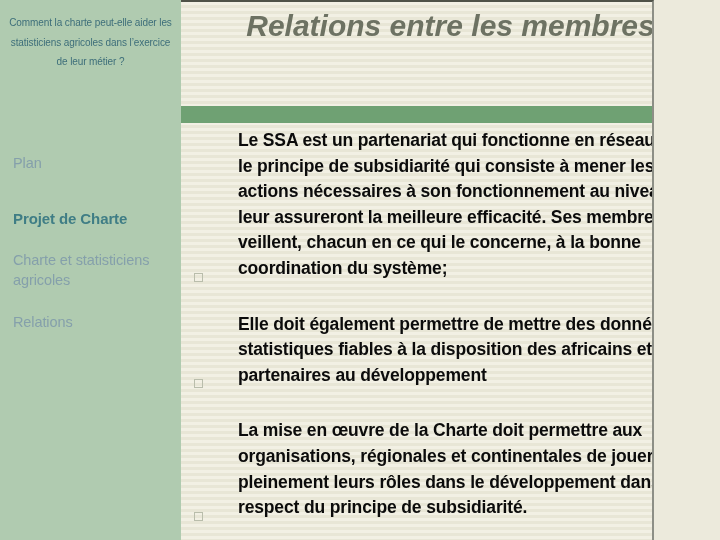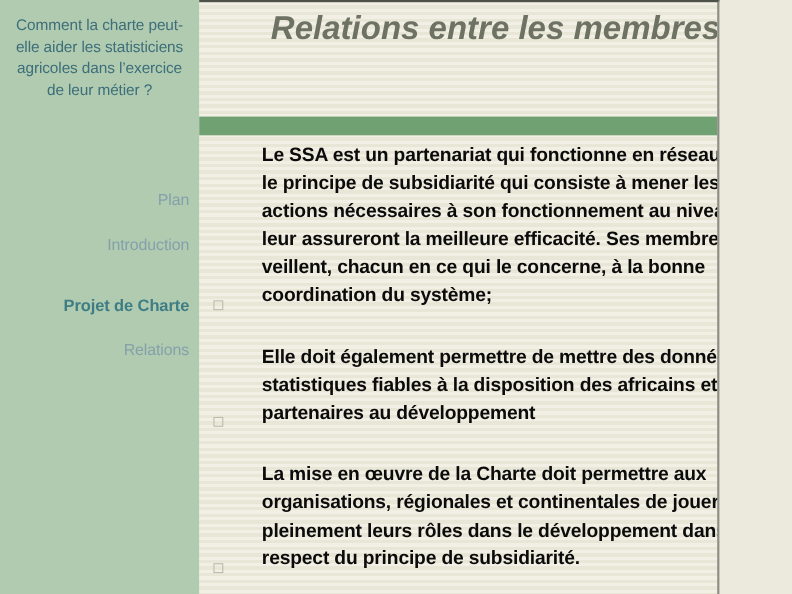--- a/index.html
+++ b/index.html
@@ -50,40 +50,39 @@
     width: 181px;
     height: 540px;
     background: #b0cbb0;
     box-sizing: border-box;
     padding: 13px 9px 0 9px;
     overflow: hidden;
   }
 
   #sidebar-question {
     text-align: center;
-    font-size: 14px;
+    font-size: 10px;
     line-height: 19.5px;
     font-weight: normal;
     color: #3d6e7a;
     margin: 0 0 0 0;
     letter-spacing: -0.1px;
   }
 
   #sidebar-outline {
     margin-top: 82px;
     padding: 0 0 0 4px;
   }
 
   .outline-item {
     font-size: 14.5px;
     line-height: 19px;
     color: #85a0ab;
     margin-bottom: 22px;
     letter-spacing: -0.1px;
-    text-align: right;
   }
   .outline-item.active {
     color: #3f7d85;
     font-weight: bold;
     font-size: 15px;
     margin-top: 36px;
   }
   .outline-item.multiline {
     line-height: 20.5px;
   }
@@ -183,23 +182,23 @@
   </div>
 
   <div id="sidebar">
 
     <div id="sidebar-question">Comment la charte peut-elle aider les statisticiens agricoles dans l’exercice de leur métier ?</div>
 
     <div id="sidebar-outline">
 
       <div class="outline-item">Plan</div>
 
-      <div class="outline-item">Introduction</div>
 
       <div class="outline-item active">Projet de Charte</div>
 
+      <div class="outline-item multiline">Charte et statisticiens agricoles</div>
 
       <div class="outline-item">Relations</div>
 
     </div>
   </div>
 
 </div>
 
 </body></html>

